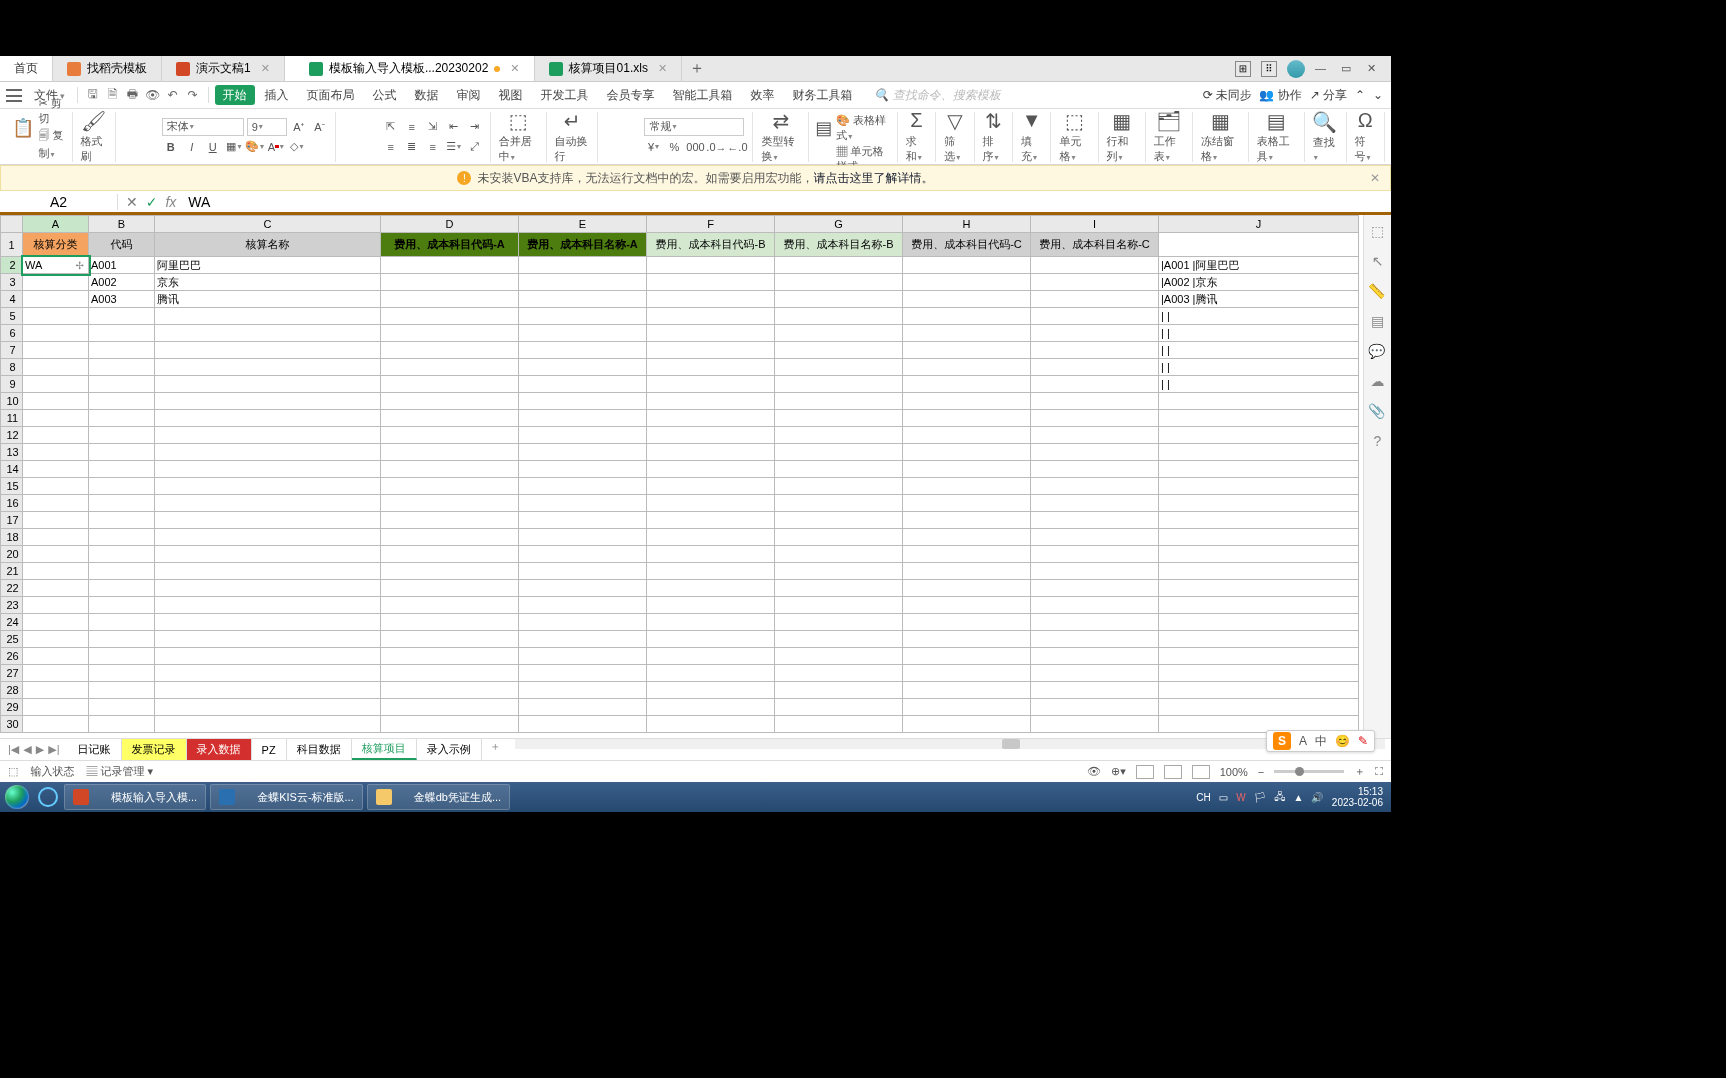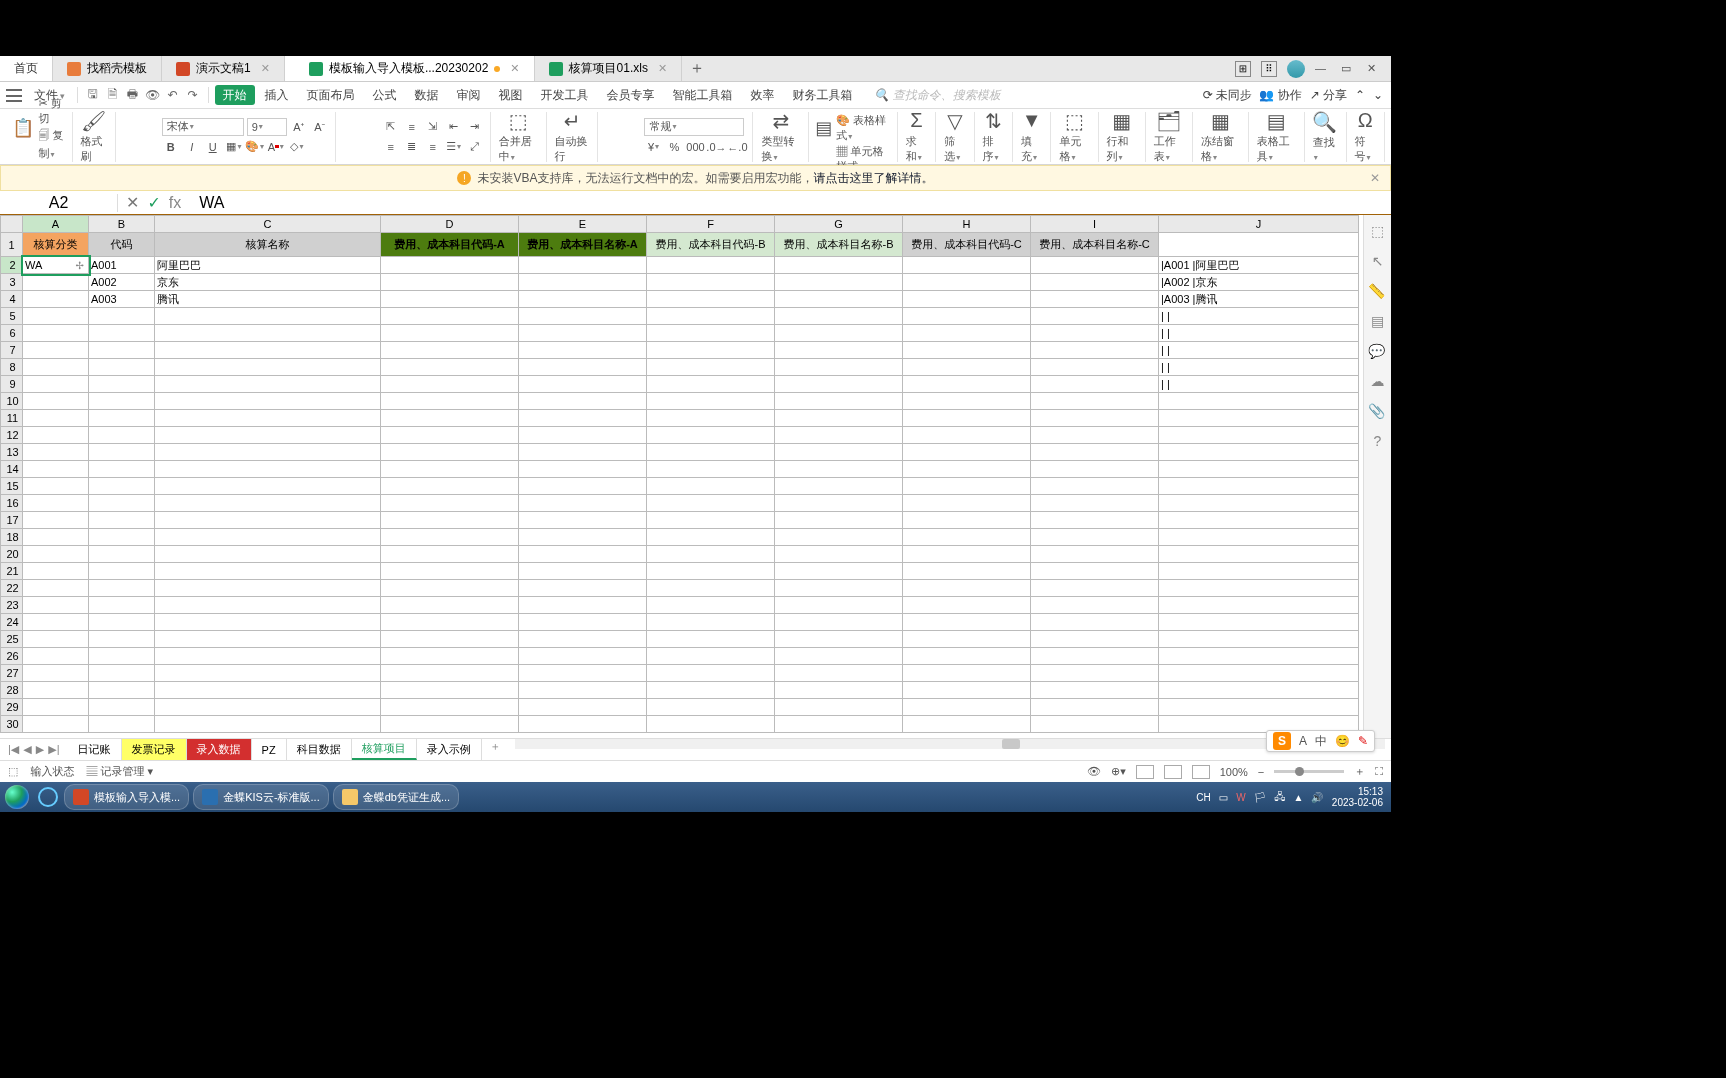--- a/index.html
+++ b/index.html
@@ -58,25 +58,25 @@
 .twoline { display: flex; flex-direction: column; gap: 2px; }
 .twoline .row1 { display: flex; gap: 4px; align-items: center; }
 
 
 .warnbar { height: 26px; background: #fff8e1; border: 1px solid #f0e0a0; display: flex; align-items: center; justify-content: center; font-size: 12px; color: #555; position: relative; }
 .warnbar .warn-ico { width: 14px; height: 14px; border-radius: 50%; background: #f5a623; color: #fff; font-size: 10px; display: inline-flex; align-items: center; justify-content: center; margin-right: 6px; }
 .warnbar a { color: #0f172a; text-decoration: none; }
 .warnbar .wclose { position: absolute; right: 10px; color: #999; }
 
 
-.namebox-row { height: 24px; border-bottom: 1px solid #a16207; display: flex; align-items: center; font-size: 16px; }
+.namebox-row { height: 24px; border-bottom: 3px solid #a16207; display: flex; align-items: center; font-size: 14px; }
 .namebox { width: 118px; border-right: 1px solid #ddd; padding: 0 8px; text-align: center; }
 .fbtns { display: flex; align-items: center; gap: 8px; padding: 0 8px; color: #777; }
 .fbtns .ok { color: #1e9e5e; }
-.fxlabel { color: #888; margin-right: 6px; }
+.fxlabel { font-style: italic; color: #888; }
 .fxinput { flex: 1; padding: 0 4px; }
 
 
 .gridwrap { flex: 1; display: flex; overflow: hidden; position: relative; }
 .grid { flex: 1; overflow: hidden; }
 table { border-collapse: collapse; table-layout: fixed; }
 th, td { border: 0.5px solid #bbb; font-size: 11px; height: 17px; overflow: hidden; white-space: nowrap; }
 .colhead th { background: #e9e9e9; font-weight: normal; text-align: center; height: 17px; font-size: 11px; }
 .colhead th.sel { background: #c8e6c9; }
 .rowhead { background: #e9e9e9; text-align: center; width: 22px; font-size: 11px; }
@@ -110,21 +110,21 @@
 
 
 .ime { position: absolute; left: 1266px; top: 730px; height: 22px; background: #fff; border: 1px solid #ccc; border-radius: 3px; display: flex; align-items: center; gap: 8px; padding: 0 6px; font-size: 12px; color: #555; box-shadow: 0 1px 3px rgba(0,0,0,0.15); }
 .ime .logo { width: 18px; height: 18px; border-radius: 3px; background: #ff8a00; color: #fff; font-weight: bold; display: flex; align-items: center; justify-content: center; font-size: 12px; }
 .ime .pin { color: #d00; }
 
 
 .taskbar { position: absolute; left: 0; top: 782px; width: 1391px; height: 30px; background: linear-gradient(#3a5f8a,#25486f); display: flex; align-items: center; font-size: 11px; color: #fff; }
 .startorb { width: 34px; height: 30px; display: flex; align-items: center; justify-content: center; }
 .startorb .orb { width: 24px; height: 24px; border-radius: 50%; background: radial-gradient(circle at 30% 30%, #6fc, #1e9e5e 40%, #06c 70%, #f80); box-shadow: inset 0 0 3px rgba(255,255,255,0.6); }
-.tbtn { height: 26px; background: rgba(255,255,255,0.12); border: 1px solid rgba(255,255,255,0.2); border-radius: 10px; margin: 0 2px; padding: 0 8px; display: flex; align-items: center; gap: 5px; }
+.tbtn { height: 26px; background: rgba(255,255,255,0.12); border: 1px solid rgba(255,255,255,0.2); border-radius: 2px; margin: 0 2px; padding: 0 8px; display: flex; align-items: center; gap: 22px; }
 .tbtn .tico { width: 16px; height: 16px; border-radius: 2px; }
 .tico.wps { background: #d24726; }
 .tico.kd { background: #2a6fb0; }
 .tico.fold { background: #f5c869; }
 .tray { margin-left: auto; display: flex; align-items: center; gap: 8px; padding-right: 8px; font-size: 10px; }
 .tray .clock { text-align: right; line-height: 11px; }
 .ie { width:28px; display:flex;align-items:center;justify-content:center;}
 .ie .ieico{width:20px;height:20px;border:2px solid #6cf;border-radius:50%;position:relative;}
 </style>
 </head>

